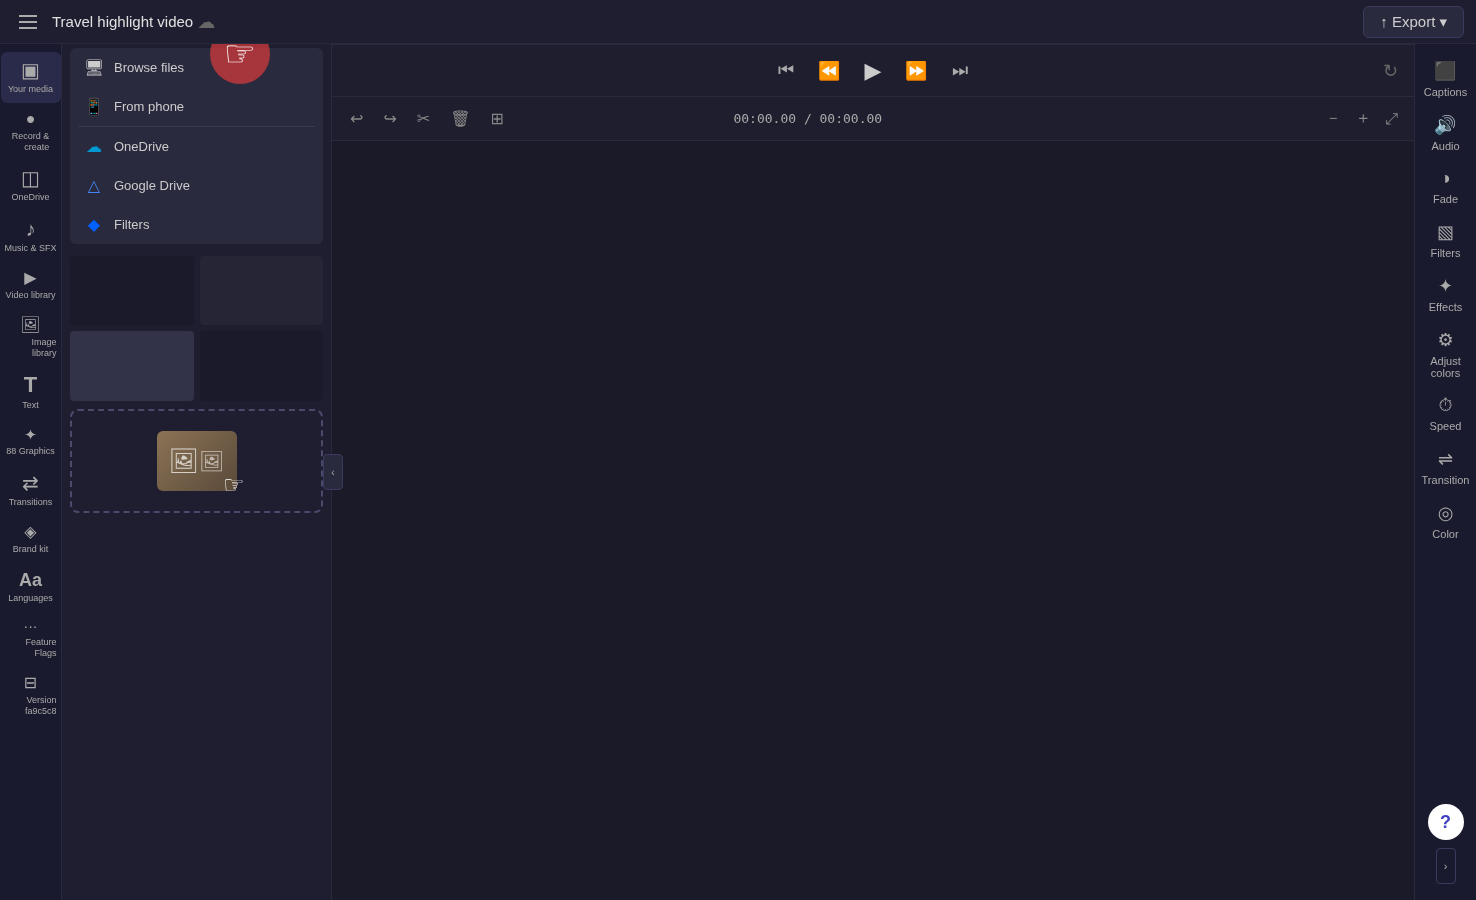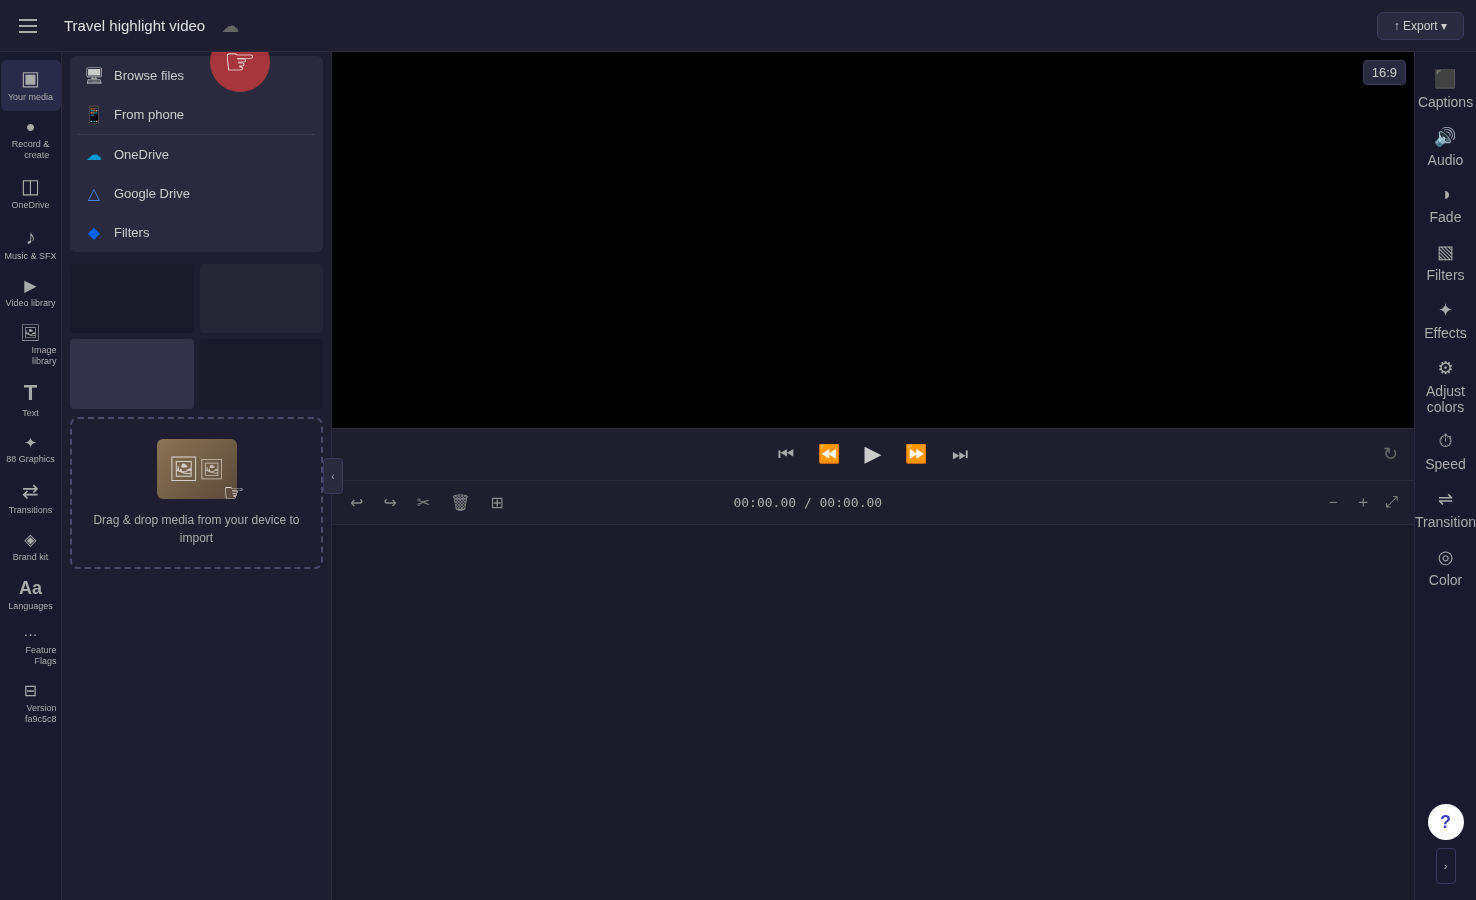--- a/index.html
+++ b/index.html
@@ -9,26 +9,26 @@
       background: #1a1a2e;
       font-family: -apple-system, BlinkMacSystemFont, 'Segoe UI', sans-serif;
       color: #fff;
       overflow: hidden;
       display: flex;
       flex-direction: column;
     }
 
     
     .top-bar {
-      height: 52px;
+      height: 44px;
       background: #1e1e30;
       display: flex;
       align-items: center;
       padding: 0 12px;
-      gap: 12px;
+      gap: 0;
       border-bottom: 1px solid #2a2a3e;
       flex-shrink: 0;
     }
     .hamburger-btn {
       width: 32px; height: 32px;
       display: flex; flex-direction: column; align-items: center; justify-content: center; gap: 4px;
       cursor: pointer; background: none; border: none;
     }
     .hamburger-btn span {
       width: 18px; height: 2px; background: #aaa; display: block;
@@ -43,21 +43,21 @@
       font-size: 18px;
       margin-left: 4px;
     }
     .export-btn {
       background: #2a2a3e;
       border: 1px solid #3a3a5e;
       color: #ccc;
       padding: 6px 16px;
       border-radius: 6px;
       cursor: pointer;
-      font-size: 12px;
+      font-size: 15px;
       display: flex; align-items: center; gap: 6px;
     }
 
     
     .main-layout {
       display: flex;
       flex: 1;
       overflow: hidden;
     }
 
@@ -358,21 +358,21 @@
       width: 60px;
       display: flex;
       flex-direction: column;
       align-items: center;
       padding: 8px 4px;
       gap: 4px;
       cursor: pointer;
       border-radius: 6px;
     }
     .right-icon { font-size: 18px; color: #aaa; }
-    .right-label { font-size: 14px; color: #aaa; text-align: center; }
+    .right-label { font-size: 11px; color: #aaa; text-align: center; }
 
     .help-btn {
       width: 36px; height: 36px;
       border-radius: 50%;
       background: #fff;
       border: none;
       cursor: pointer;
       display: flex; align-items: center; justify-content: center;
       font-size: 18px;
       font-weight: bold;
@@ -495,33 +495,27 @@
         <div class="media-thumb dark"></div>
       </div>
 
       <div class="drop-zone">
         <div style="position:relative">
           <div class="drop-zone-thumb">
             <span style="font-size:24px;opacity:0.7">🖼</span>
           </div>
           <span class="cursor-hand">☞</span>
         </div>
-        <p class="drop-text">Drag &amp; drop media from your device to import</p>
       </div>
     </div>
 
     <button class="collapse-btn">‹</button>
   </div>
 
   <div class="center-area">
-    <div style="flex:1;display:flex;flex-direction:column;position:relative">
-      <div class="video-preview" style="flex:1;background:#000;max-height:none"></div>
-
-      <div class="aspect-indicator" style="position:absolute;top:8px;right:8px">16:9</div>
-    </div>
 
     <div class="video-controls">
       <button class="control-btn">⏮</button>
       <button class="control-btn">⏪</button>
       <button class="control-btn play-btn">▶</button>
       <button class="control-btn">⏩</button>
       <button class="control-btn">⏭</button>
       <span class="time-refresh">↻</span>
     </div>
 

